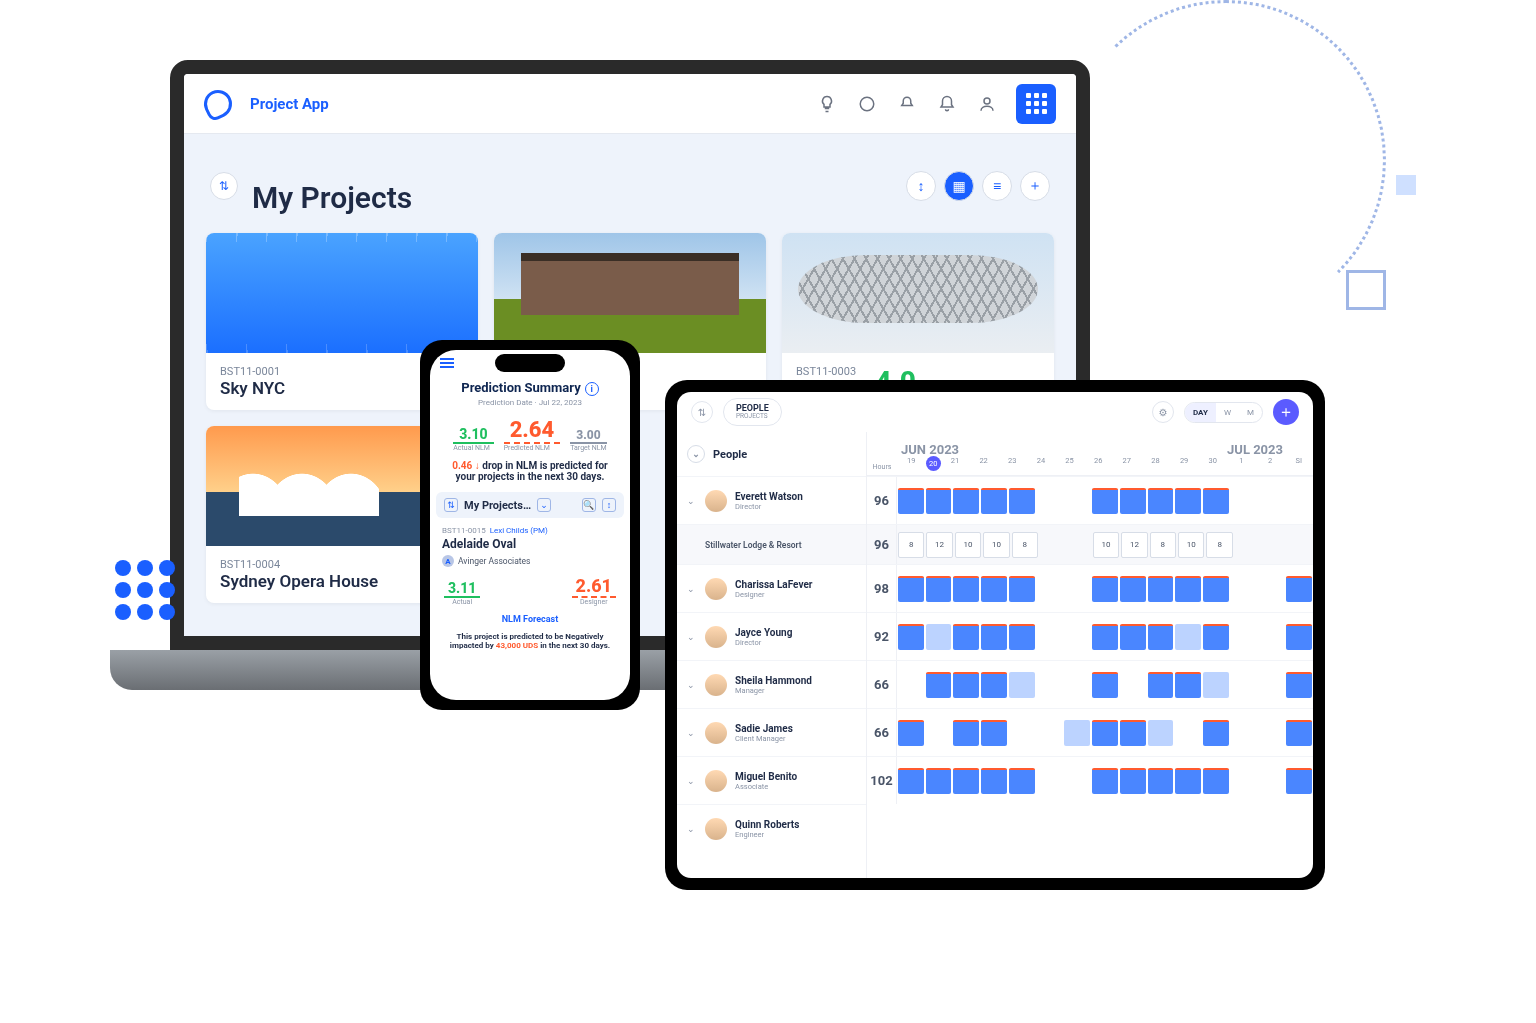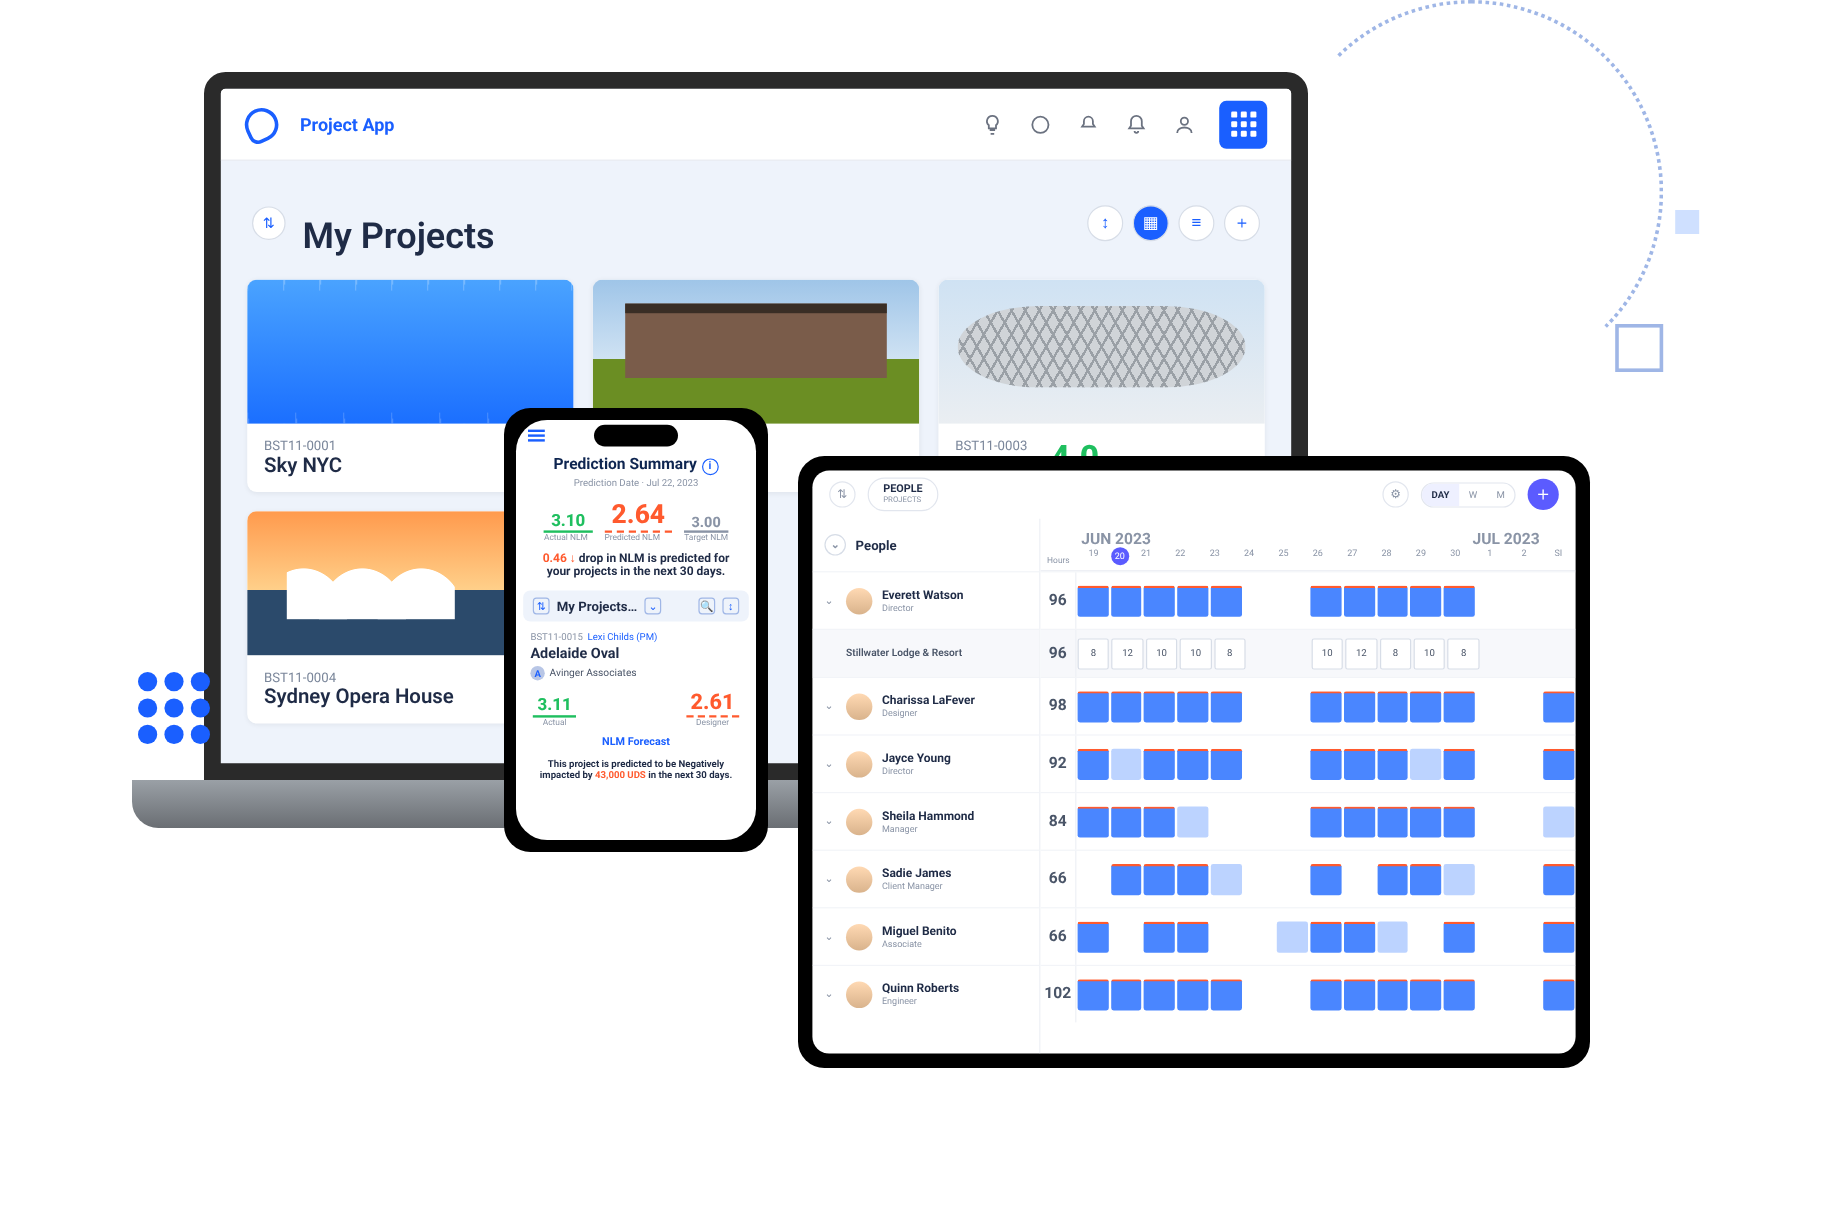--- a/index.html
+++ b/index.html
@@ -506,62 +506,42 @@
                 <div class="cell fill"></div>
                 <div class="cell fill"></div>
                 <div class="cell part"></div>
                 <div class="cell fill"></div>
                 <div class="cell "></div>
                 <div class="cell "></div>
                 <div class="cell fill"></div>
               </div>
             </div>
             <div class="gantt-row">
-              <div class="hours">84</div>
-              <div class="cells">
+              <div class="hours">66</div>
+              <div class="cells">
+                <div class="cell "></div>
                 <div class="cell fill"></div>
                 <div class="cell fill"></div>
                 <div class="cell fill"></div>
                 <div class="cell part"></div>
                 <div class="cell "></div>
                 <div class="cell "></div>
-                <div class="cell "></div>
-                <div class="cell fill"></div>
-                <div class="cell fill"></div>
-                <div class="cell fill"></div>
-                <div class="cell fill"></div>
-                <div class="cell fill"></div>
-                <div class="cell "></div>
-                <div class="cell "></div>
+                <div class="cell fill"></div>
+                <div class="cell "></div>
+                <div class="cell fill"></div>
+                <div class="cell fill"></div>
                 <div class="cell part"></div>
+                <div class="cell "></div>
+                <div class="cell "></div>
+                <div class="cell fill"></div>
               </div>
             </div>
             <div class="gantt-row">
               <div class="hours">66</div>
               <div class="cells">
-                <div class="cell "></div>
-                <div class="cell fill"></div>
-                <div class="cell fill"></div>
-                <div class="cell fill"></div>
-                <div class="cell part"></div>
-                <div class="cell "></div>
-                <div class="cell "></div>
-                <div class="cell fill"></div>
-                <div class="cell "></div>
-                <div class="cell fill"></div>
-                <div class="cell fill"></div>
-                <div class="cell part"></div>
-                <div class="cell "></div>
-                <div class="cell "></div>
-                <div class="cell fill"></div>
-              </div>
-            </div>
-            <div class="gantt-row">
-              <div class="hours">66</div>
-              <div class="cells">
                 <div class="cell fill"></div>
                 <div class="cell "></div>
                 <div class="cell fill"></div>
                 <div class="cell fill"></div>
                 <div class="cell "></div>
                 <div class="cell "></div>
                 <div class="cell part"></div>
                 <div class="cell fill"></div>
                 <div class="cell fill"></div>
                 <div class="cell part"></div>

